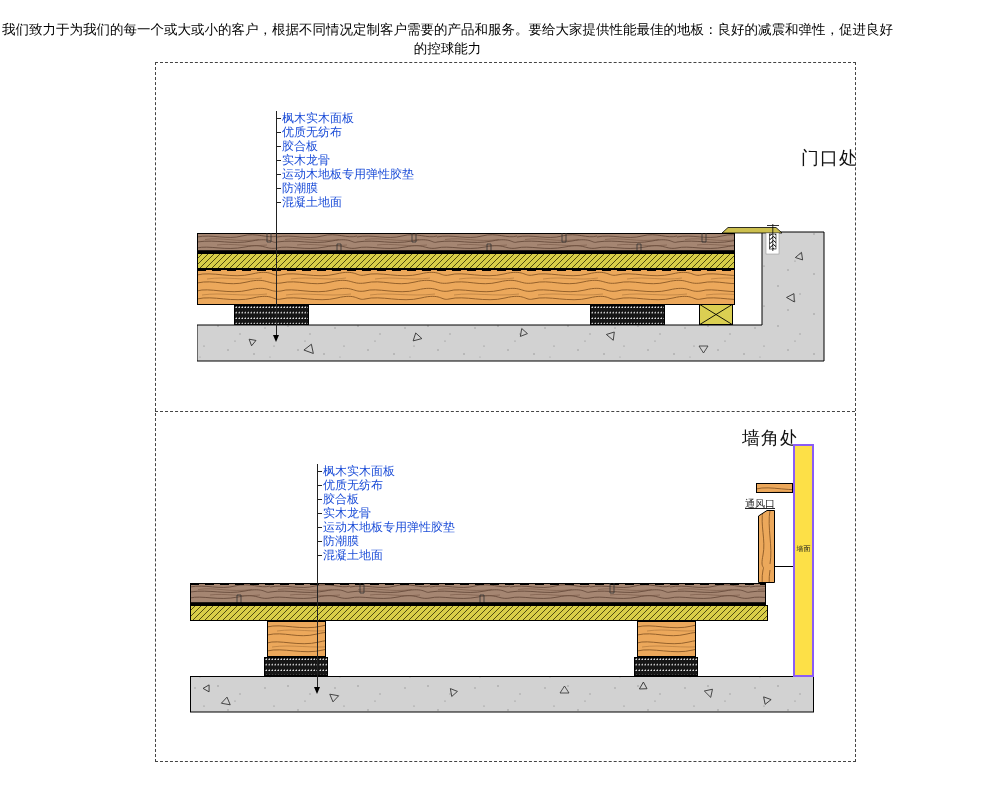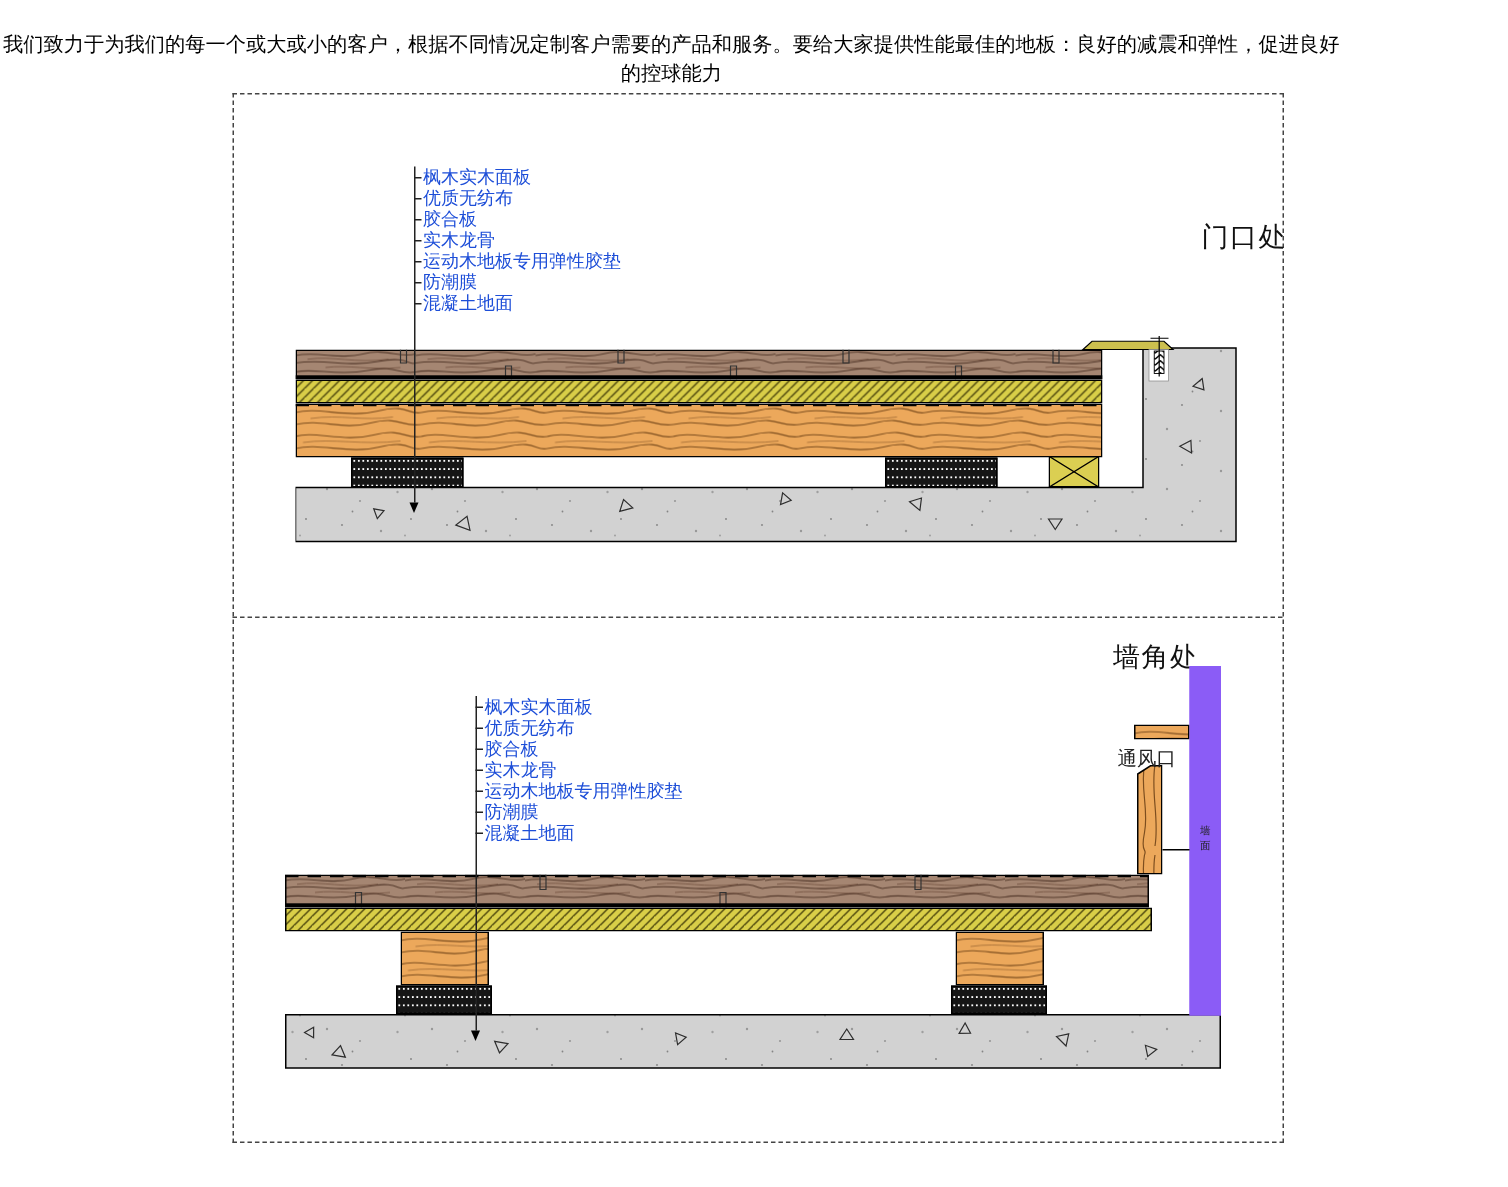--- a/index.html
+++ b/index.html
@@ -19,23 +19,23 @@
              border-top:7.5px solid #000;}
   .labels{position:absolute;font-size:12px;color:#1d4ed8;}
   .labels .row{position:relative;height:14px;line-height:14px;padding-left:6px;
                white-space:nowrap;}
   .labels .row::before{content:"";position:absolute;left:0;top:6.5px;width:5px;
                border-top:1px solid #222;}
   .layer-svg{position:absolute;display:block;}
   .pad{position:absolute;background:#161616;border:1px solid #000;box-sizing:border-box;
        background-image:radial-gradient(circle at 1.2px 1.2px,#fff 0.55px,transparent 0.95px);
        background-size:3px 5.5px;}
-  .wall{position:absolute;background:#8b5cf6;border:7px solid #8b5cf6;box-sizing:border-box;}
+  .wall{position:absolute;background:#fde047;border:2px solid #8b5cf6;box-sizing:border-box;}
   .wall-label{position:absolute;left:0;width:100%;text-align:center;font-size:7px;color:#222;}
-  .tiny-label{position:absolute;font-size:13px;color:#222;white-space:nowrap;}
+  .tiny-label{position:absolute;font-size:10px;color:#222;white-space:nowrap;text-decoration:underline;}
   .tick-line{position:absolute;height:0;border-top:1px solid #000;}
 </style>
 </head>
 <body>
 
 <div id="page">
 
   <svg width="0" height="0" style="position:absolute" aria-hidden="true">
     <defs>
       <pattern id="patMaple" width="80" height="20" patternUnits="userSpaceOnUse">

